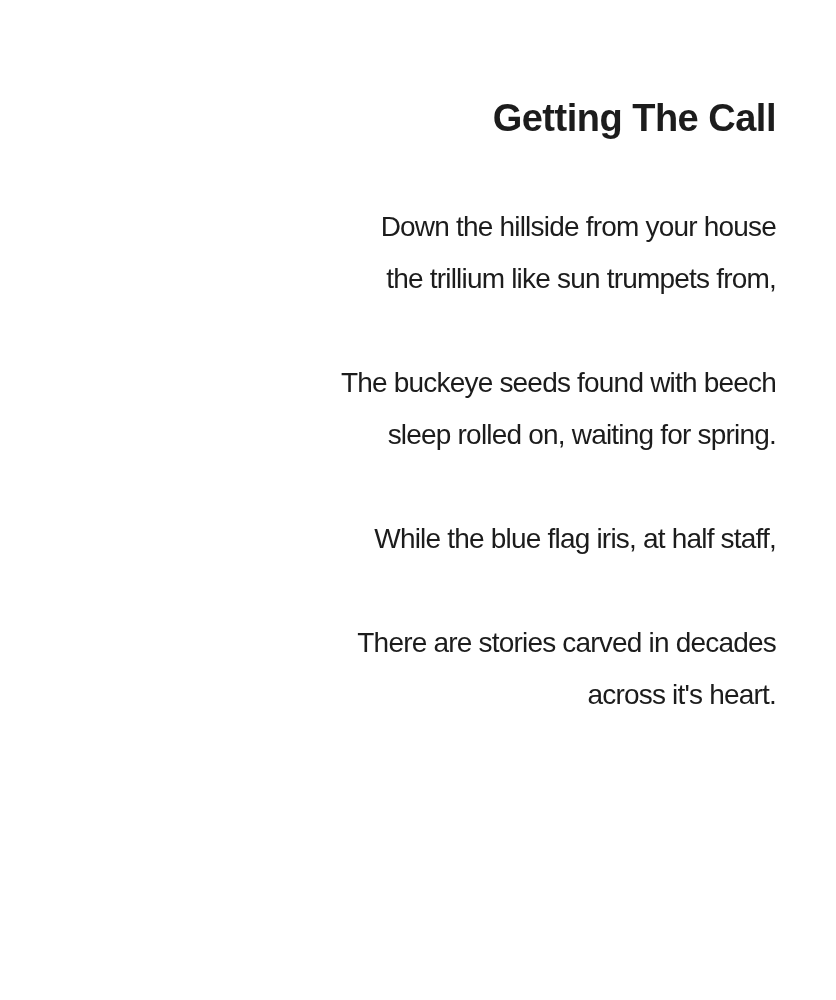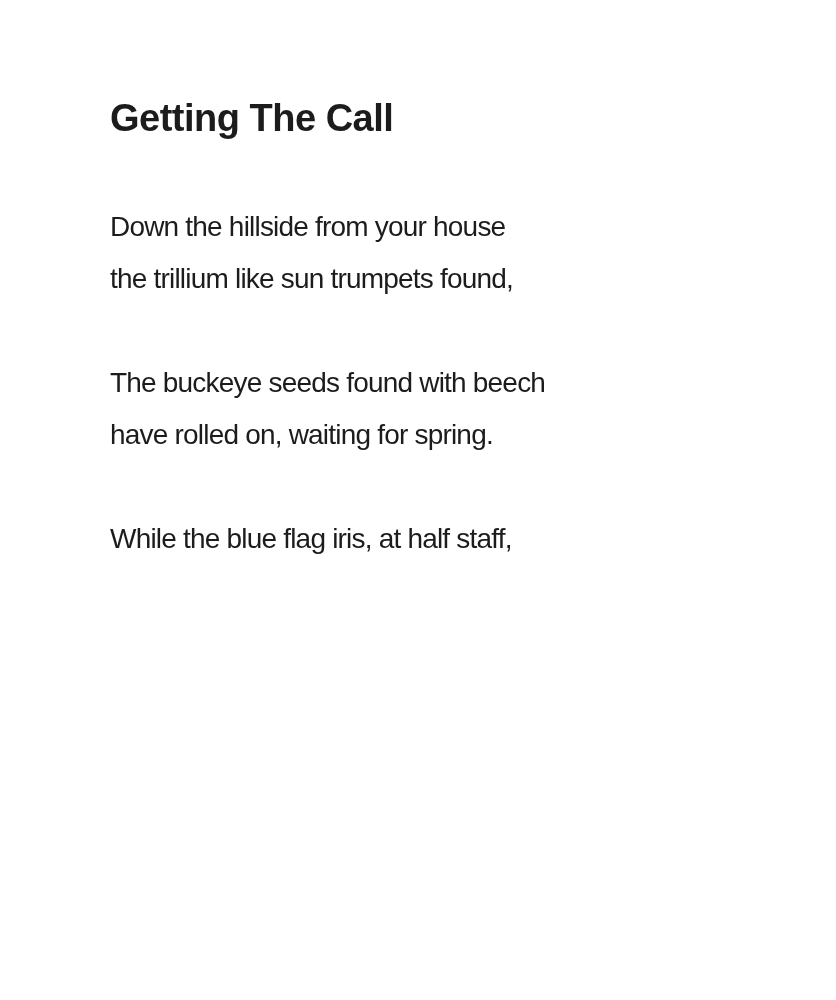--- a/index.html
+++ b/index.html
@@ -11,20 +11,21 @@
     position: relative;
     width: 836px;
     height: 1000px;
     background: #ffffff;
     overflow: hidden;
     font-family: "Liberation Sans", "DejaVu Sans", sans-serif;
     color: #1c1c1c;
   }
   .content {
     padding: 92px 60px 0 110px;
+    text-align: right;
   }
   .poem-title {
     font-size: 38px;
     font-weight: 700;
     line-height: 52px;
     letter-spacing: -0.5px;
     margin: 0 0 57px 0;
   }
   .stanza {
     margin: 0 0 52px 0;
@@ -40,27 +41,31 @@
 </head>
 <body>
 
 <div class="page">
   <div class="content">
 
     <h1 class="poem-title">Getting The Call</h1>
 
     <div class="stanza">
       <div class="poem-line">Down the hillside from your house</div>
-      <div class="poem-line">the trillium like sun trumpets found,</div>
+      <div class="poem-line">the trillium like sun trumpets from,</div>
     </div>
 
     <div class="stanza">
       <div class="poem-line">The buckeye seeds found with beech</div>
-      <div class="poem-line">have rolled on, waiting for spring.</div>
+      <div class="poem-line">sleep rolled on, waiting for spring.</div>
     </div>
 
     <div class="stanza">
       <div class="poem-line">While the blue flag iris, at half staff,</div>
     </div>
 
+    <div class="stanza">
+      <div class="poem-line">There are stories carved in decades</div>
+      <div class="poem-line">across it's heart.</div>
+    </div>
 
   </div>
 </div>
 
 </body></html>

